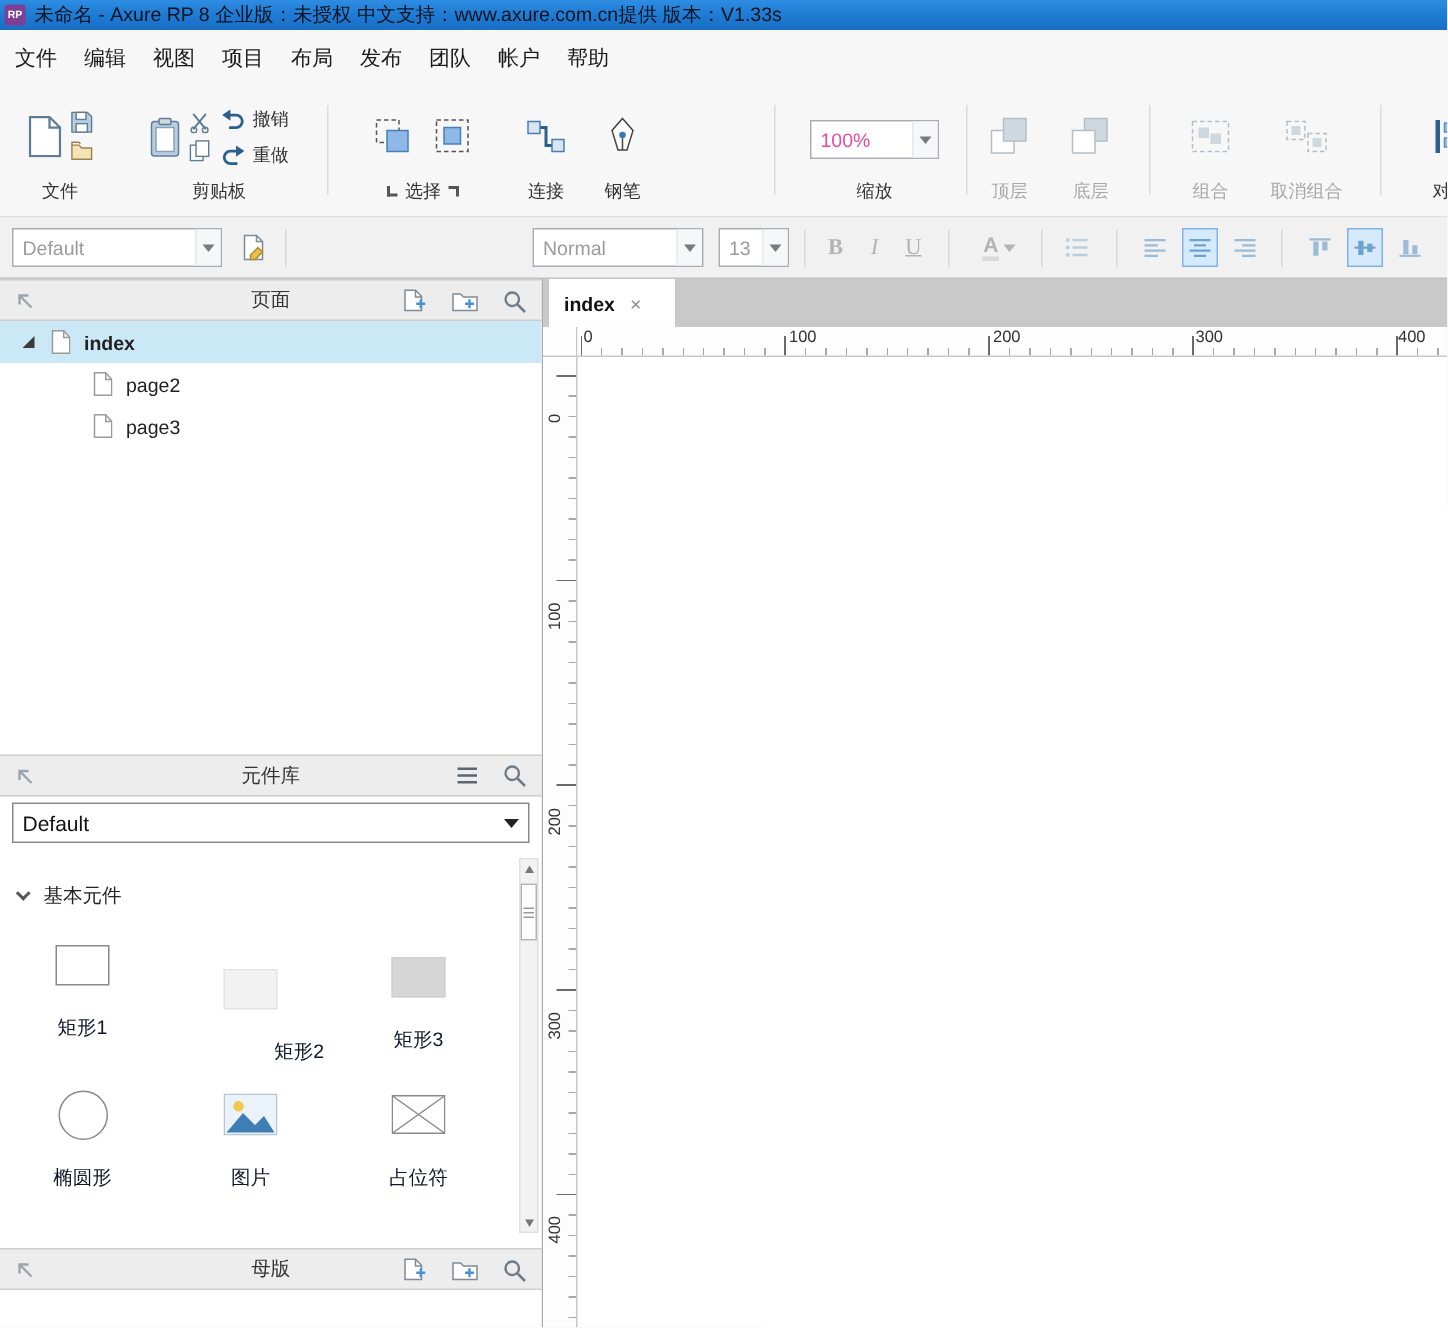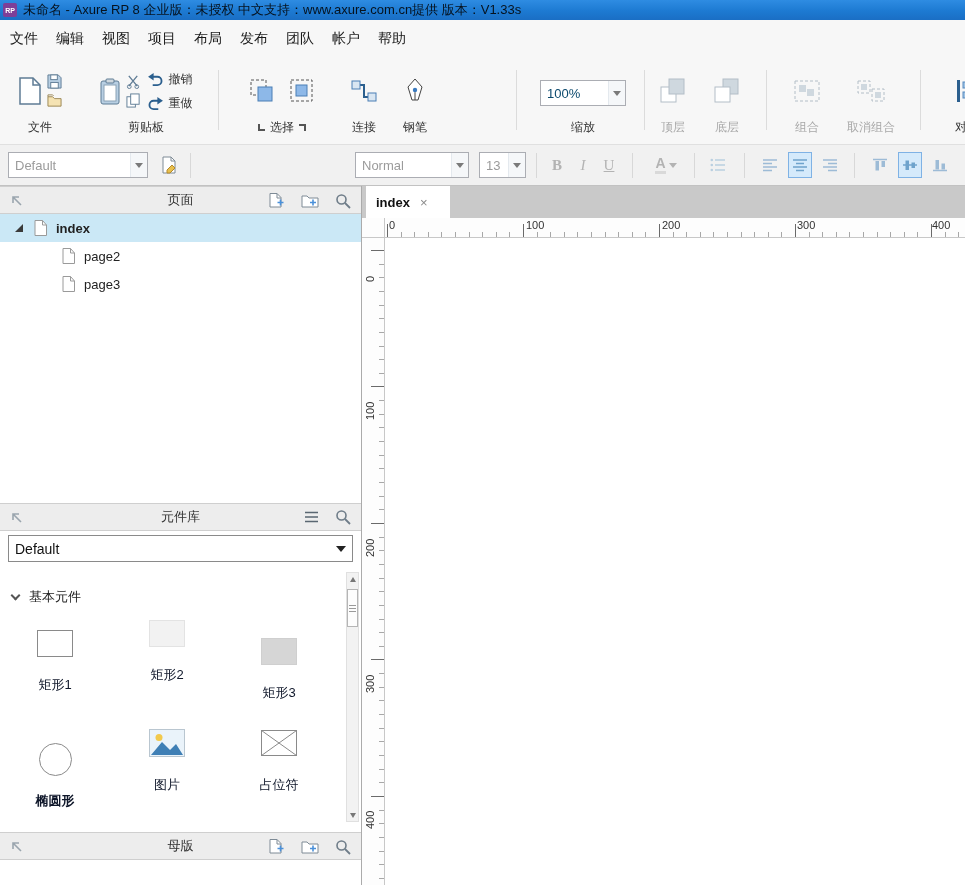--- a/index.html
+++ b/index.html
@@ -28,21 +28,21 @@
   .ur-col { display:flex; flex-direction:column; gap:7px; align-items:flex-start; }
   .ur-row { display:flex; align-items:center; gap:5px; font-size:12px; color:#333; cursor:default; }
   .corner-l { width:7px; height:7px; border-left:2px solid #555; border-bottom:2px solid #555; display:inline-block; }
   .corner-r { width:7px; height:7px; border-right:2px solid #555; border-top:2px solid #555; display:inline-block; }
   .label-flex { display:flex; align-items:center; justify-content:center; gap:5px; }
   .caret { width:0; height:0; border-left:4px solid transparent; border-right:4px solid transparent; border-top:5px solid #555; display:inline-block; }
 
   
   .combo { background:#fff; border:1px solid #abadb3; height:26px; display:flex; align-items:stretch; }
   .ctext { flex:1; display:flex; align-items:center; padding:0 6px; font-size:13px; color:#9b9b9b; overflow:hidden; white-space:nowrap; }
-  .ctext.black { color:#0c4a6e; }
+  .ctext.black { color:#ec4899; }
   .cbtn { width:17px; border-left:1px solid #e4e9ee; display:flex; align-items:center; justify-content:center; background:#f5f7f9; }
   .cbtn .caret { border-top-color:#7a7a7a; }
 
   
   .formatbar { position:relative; height:41px; background:#f1f1f1; border-bottom:1px solid #c2c2c2; overflow:hidden; }
   .fitem { position:absolute; top:7px; }
   .fsep { position:absolute; top:8px; height:25px; width:1px; background:#d8d8d8; }
   .fbtn { width:24px; height:26px; display:flex; align-items:center; justify-content:center; border:1px solid transparent; }
   .fbtn.hl { background:#d5eafb; border:1px solid #7fb2e5; }
   .biu { font-family:"Liberation Serif", serif; font-size:15px; color:#b3b3b3; }
@@ -593,34 +593,34 @@
           <span class="chev"></span>
           <span class="wsection-label">基本元件</span>
         </div>
 
         <div class="widget" style="left:6px;top:52px;">
           <div class="wthumb">
               <div class="th-rect1"></div>
             </div>
           <div class="wlabel">矩形1</div>
         </div>
-        <div class="widget" style="left:118px;top:42px;">
+        <div class="widget" style="left:118px;top:68px;text-align:right;">
           <div class="wthumb">
               <div class="th-rect2"></div>
             </div>
           <div class="wlabel">矩形2</div>
         </div>
         <div class="widget" style="left:230px;top:60px;">
           <div class="wthumb">
               <div class="th-rect3"></div>
             </div>
           <div class="wlabel">矩形3</div>
         </div>
 
-        <div class="widget" style="left:6px;top:168px;font-weight:bold;">
+        <div class="widget" style="left:6px;top:152px;">
           <div class="wthumb">
               <div class="th-ellipse"></div>
             </div>
           <div class="wlabel">椭圆形</div>
         </div>
         <div class="widget" style="left:118px;top:152px;">
           <div class="wthumb">
             <span>
               <svg width="36" height="28" viewBox="0 0 36 28">
                   <rect x="0.5" y="0.5" width="35" height="27" fill="#eaf3fa" stroke="#b9c6d0"></rect>

